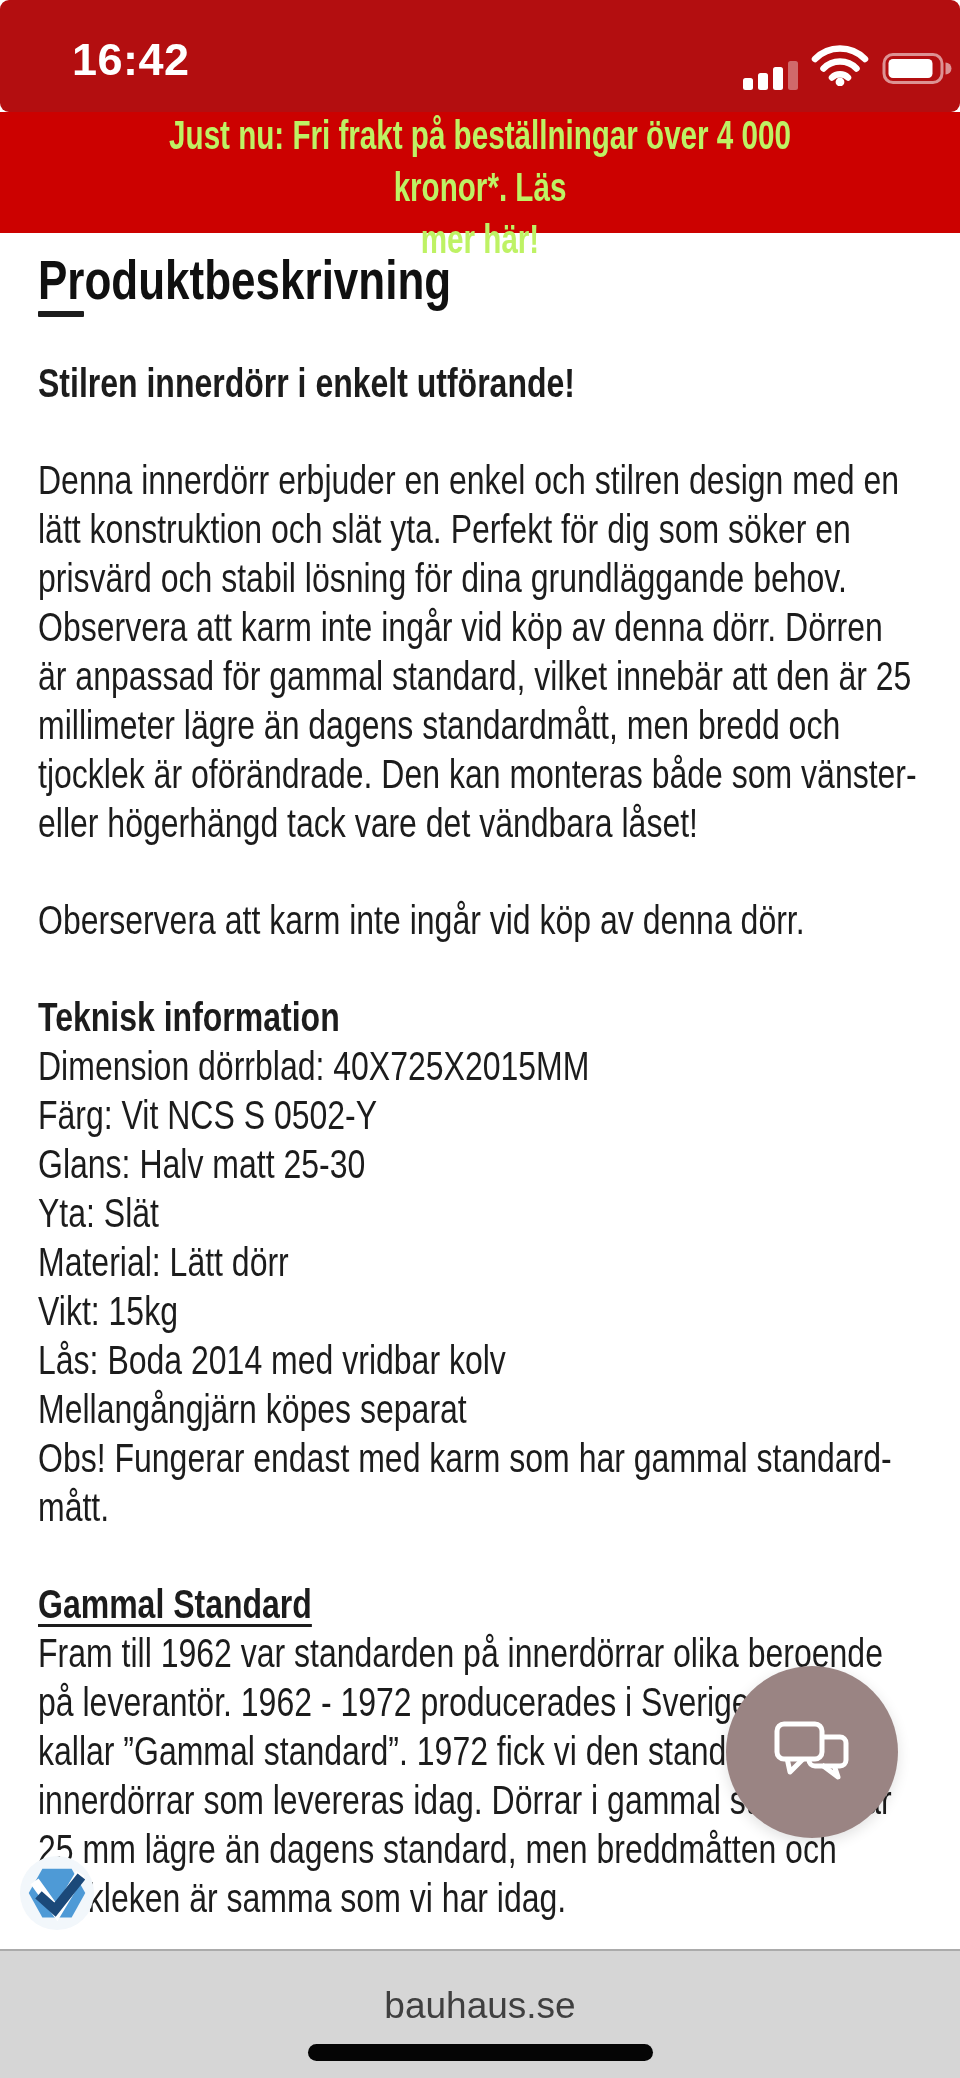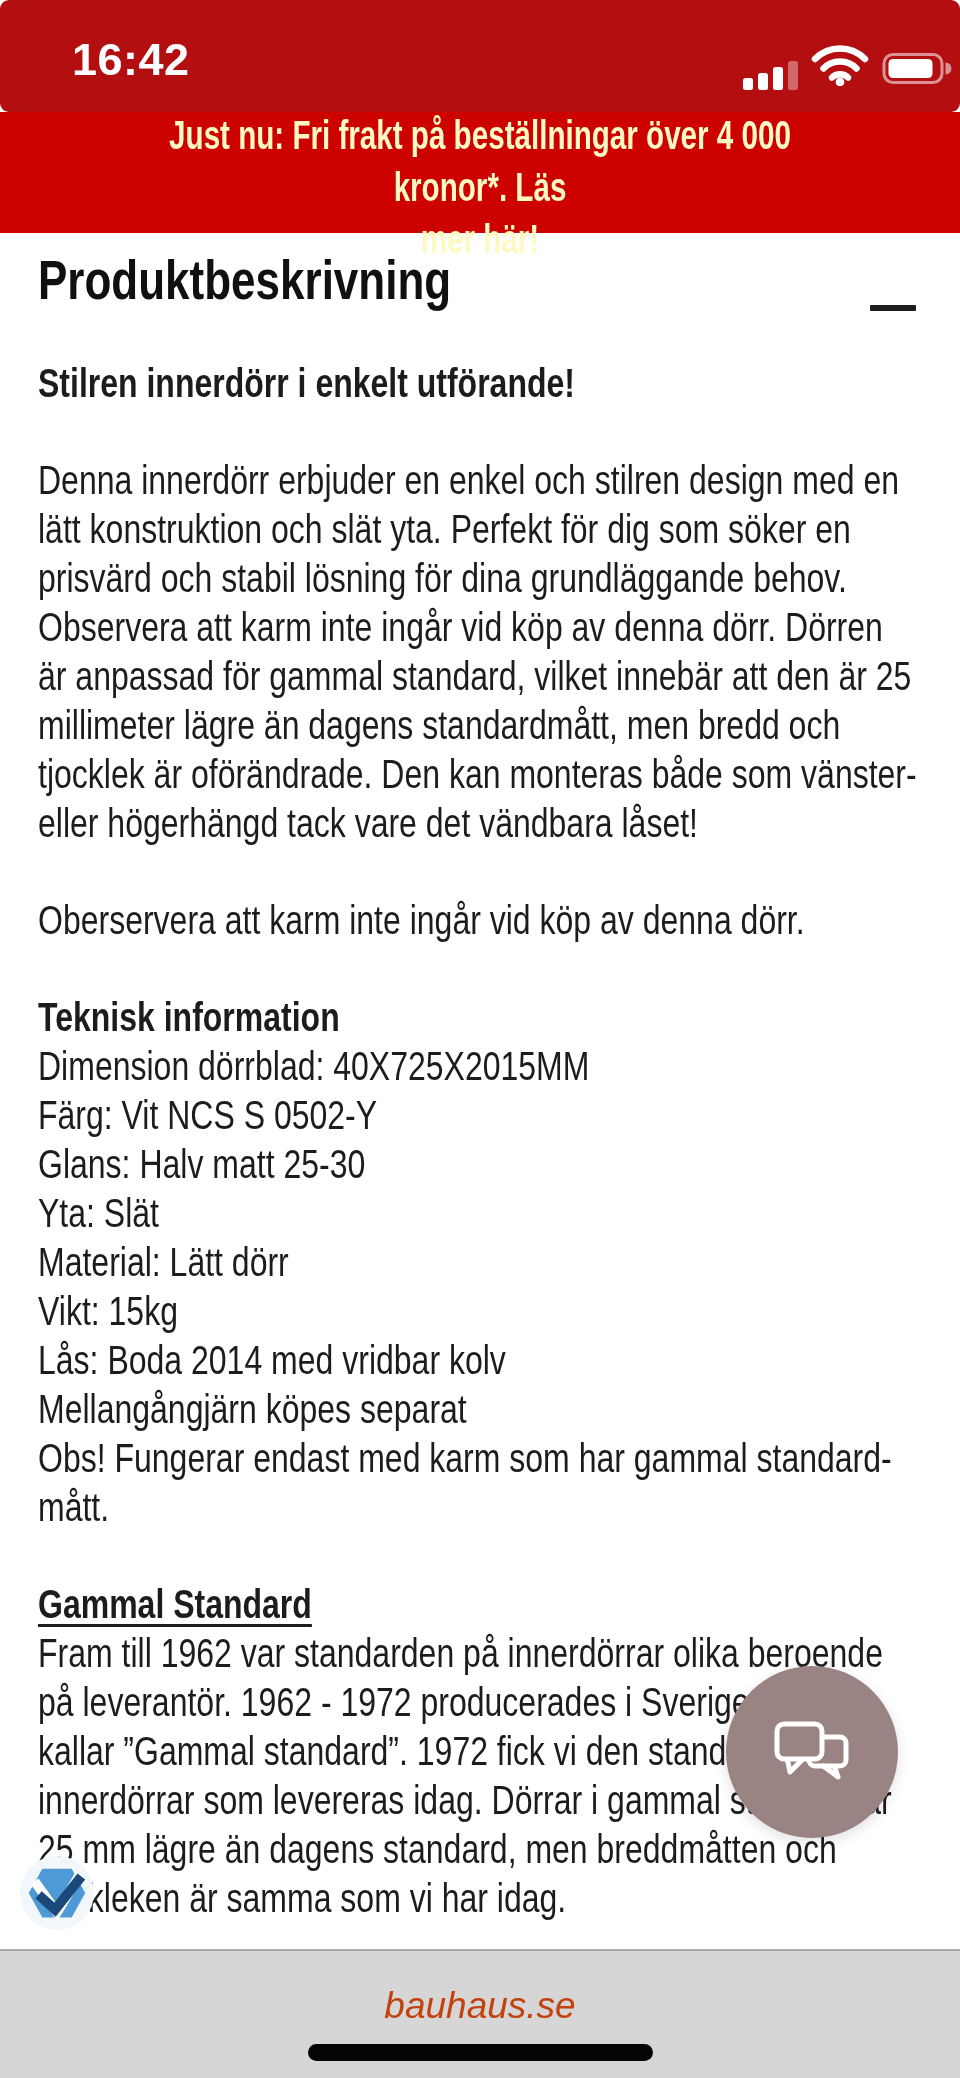--- a/index.html
+++ b/index.html
@@ -21,34 +21,34 @@
   .cell{display:flex;align-items:flex-end;gap:5px;height:30px;}
   .cell .bar{width:10px;background:#ffffff;border-radius:2.5px;}
   .cell .b1{height:12px;}.cell .b2{height:17px;}.cell .b3{height:23px;}
   .cell .b4{height:29px;background:rgba(255,255,255,.38);}
   
   .banner{
     width:960px;height:121px;background:#cc0100;
     display:flex;align-items:center;justify-content:center;
   }
   .banner-link{
-    display:block;text-align:center;color:#fef9c3;
+    display:block;text-align:center;color:#bef264;
     font-weight:700;font-size:40px;line-height:52px;
     text-decoration:underline;text-decoration-thickness:3px;text-underline-offset:7px;
     cursor:pointer;
     margin-top:28px;
   }
   .cxc{display:inline-block;transform:scaleX(.74);transform-origin:50% 50%;white-space:pre-line;}
   
   .content{padding:16px 38px 0 38px;}
   .cx{transform:scaleX(.8);transform-origin:0 0;width:130%;}
   .lines{white-space:pre-line;}
   .section-header{
-    display:flex;justify-content:space-between;align-items:flex-end;
-    height:62px;margin-bottom:48px;cursor:pointer;
+    display:flex;justify-content:space-between;align-items:flex-start;
+    height:62px;margin-bottom:48px;cursor:pointer;flex-direction:column;
   }
   .page-title{font-size:55px;font-weight:700;color:#101010;line-height:62px;}
   .minus-icon{width:46px;height:6px;background:#1d1d1d;border-radius:1px;margin-right:6px;flex:0 0 auto;}
   .intro-heading{font-size:40px;font-weight:700;line-height:49px;margin:0 0 48px 0;}
   .body-text{font-size:40px;line-height:49px;}
   .para{margin:0 0 48px 0;}
   .tech-heading{font-size:40px;font-weight:700;line-height:49px;}
   .gs-heading{
     font-size:40px;font-weight:700;line-height:49px;
     text-decoration:underline;text-decoration-thickness:3px;text-underline-offset:6px;
@@ -64,21 +64,21 @@
   .trust-badge{
     position:absolute;left:18px;top:1854px;width:78px;height:78px;
     border:none;background:transparent;padding:0;cursor:pointer;
   }
   
   .browser-bar{
     position:absolute;left:0;bottom:0;width:960px;height:127px;
     background:#d6d6d6;border-top:2px solid #ababab;
   }
   .url-label{
-    text-align:center;font-size:37px;color:#c2410c;margin-top:34px;cursor:pointer;font-style:italic;
+    text-align:center;font-size:37px;color:#404040;margin-top:34px;cursor:pointer;
   }
   .home-indicator{
     position:absolute;left:308px;top:93px;width:345px;height:17px;
     border-radius:9px;background:#050505;cursor:pointer;
   }
 </style>
 </head>
 <body>
 
 <div class="status-bar">

